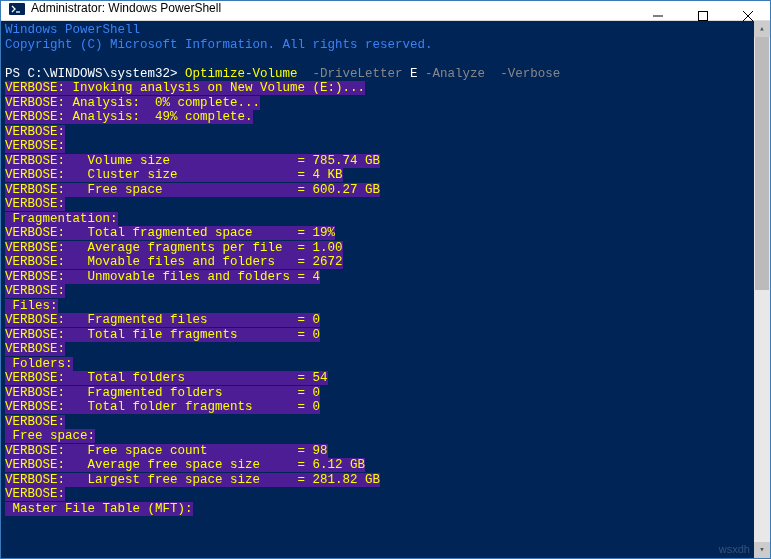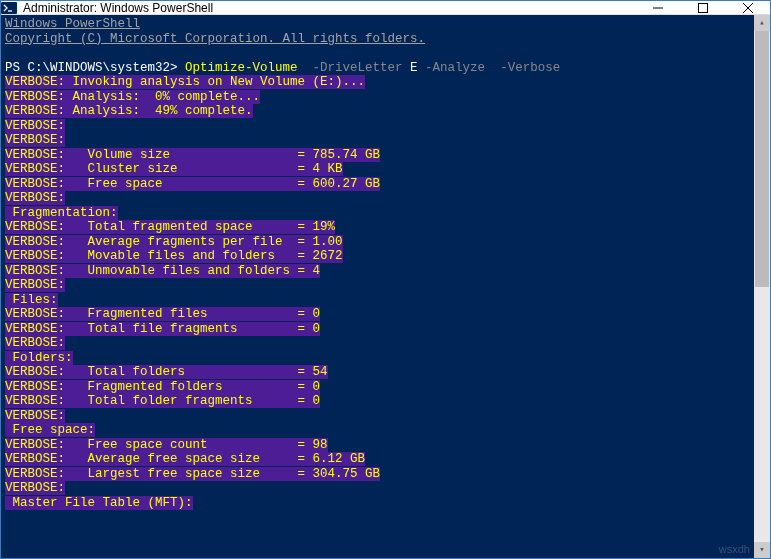--- a/index.html
+++ b/index.html
@@ -12,24 +12,25 @@
     }
     .window {
       width: 771px;
       height: 559px;
       border: 1px solid #3a7ab8;
       display: flex;
       flex-direction: column;
       background: #fff;
     }
     .titlebar {
-      height: 14px;
+      height: 20px;
       background: #fff;
       display: flex;
-      align-items: center;
+      align-items: flex-start;
+      padding-left: 8px;
       border-bottom: 1px solid #ddd;
     }
     .titlebar .icon {
       width: 16px;
       height: 16px;
       margin-right: 6px;
       display: flex;
       align-items: center;
       justify-content: center;
     }
@@ -56,21 +57,21 @@
       background: #012456;
       color: #eee;
       font-family: 'Consolas', 'Courier New', monospace;
       font-size: 12.5px;
       line-height: 14.5px;
       padding: 2px 4px;
       overflow: hidden;
       position: relative;
     }
     .terminal .line { white-space: pre; }
-    .header-line { color: #a3a3a3; text-decoration: underline; }
+    .header-line { color: #3b82f6; }
     .prompt-path { color: #fff; text-align: center; }
     .cmd-yellow { color: #ffff00; }
     .cmd-gray { color: #888; }
     .cmd-white { color: #fff; }
     .v-hl {
       background: #4c1d95;
       color: #ffff00;
     }
     .scrollbar {
       position: absolute;
@@ -133,21 +134,21 @@
         <svg width="10" height="10">
             <line x1="0" y1="0" x2="10" y2="10" stroke="#000" stroke-width="1"></line>
             <line x1="10" y1="0" x2="0" y2="10" stroke="#000" stroke-width="1"></line>
           </svg>
       </div>
     </div>
   </div>
 
   <div class="terminal">
     <div class="line header-line">Windows PowerShell</div>
-    <div class="line header-line">Copyright (C) Microsoft Corporation. All rights folders.</div>
+    <div class="line header-line">Copyright (C) Microsoft Information. All rights reserved.</div>
     <div class="line">&nbsp;</div>
     <div class="line"><span class="prompt-path">PS C:\WINDOWS\system32&gt; </span><span class="cmd-yellow">Optimize-Volume</span><span class="cmd-gray">  -DriveLetter </span><span class="cmd-white">E </span><span class="cmd-gray">-Analyze</span><span class="cmd-gray">  -Verbose</span></div>
     <div id="output">
         <div class="line"><span class="v-hl">VERBOSE: Invoking analysis on New Volume (E:)...</span></div>
         <div class="line"><span class="v-hl">VERBOSE: Analysis:  0% complete...</span></div>
         <div class="line"><span class="v-hl">VERBOSE: Analysis:  49% complete.</span></div>
         <div class="line"><span class="v-hl">VERBOSE:</span></div>
         <div class="line"><span class="v-hl">VERBOSE:</span></div>
         <div class="line"><span class="v-hl">VERBOSE:   Volume size                 = 785.74 GB</span></div>
         <div class="line"><span class="v-hl">VERBOSE:   Cluster size                = 4 KB</span></div>
@@ -164,21 +165,21 @@
         <div class="line"><span class="v-hl">VERBOSE:   Total file fragments        = 0</span></div>
         <div class="line"><span class="v-hl">VERBOSE:</span></div>
         <div class="line"><span class="v-hl"> Folders:</span></div>
         <div class="line"><span class="v-hl">VERBOSE:   Total folders               = 54</span></div>
         <div class="line"><span class="v-hl">VERBOSE:   Fragmented folders          = 0</span></div>
         <div class="line"><span class="v-hl">VERBOSE:   Total folder fragments      = 0</span></div>
         <div class="line"><span class="v-hl">VERBOSE:</span></div>
         <div class="line"><span class="v-hl"> Free space:</span></div>
         <div class="line"><span class="v-hl">VERBOSE:   Free space count            = 98</span></div>
         <div class="line"><span class="v-hl">VERBOSE:   Average free space size     = 6.12 GB</span></div>
-        <div class="line"><span class="v-hl">VERBOSE:   Largest free space size     = 304.75 GB</span></div>
+        <div class="line"><span class="v-hl">VERBOSE:   Largest free space size     = 281.82 GB</span></div>
         <div class="line"><span class="v-hl">VERBOSE:</span></div>
         <div class="line"><span class="v-hl"> Master File Table (MFT):</span></div>
       </div>
 
     <div class="scrollbar">
       <div class="sb-btn">▴</div>
       <div class="sb-track">
         <div class="sb-thumb"></div>
       </div>
       <div class="sb-btn">▾</div>

